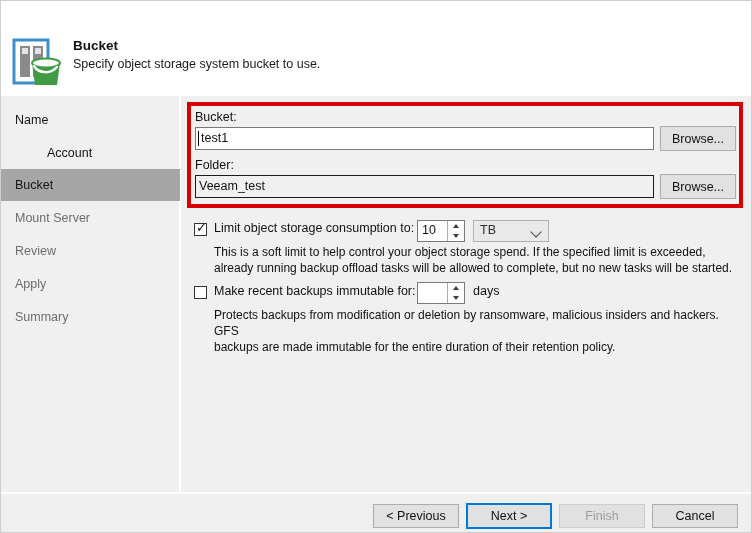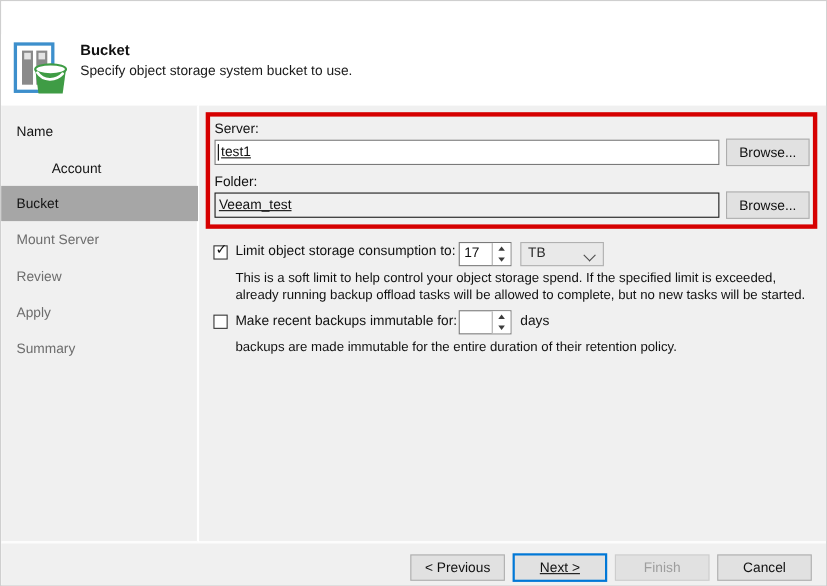--- a/index.html
+++ b/index.html
@@ -148,21 +148,20 @@
   .text-input {
     position: absolute;
     height: 23px;
     box-sizing: border-box;
     font-family: "Liberation Sans", sans-serif;
     font-size: 12.5px;
     color: #111111;
     padding: 0 3px;
     line-height: 21px;
     outline: none;
-    text-decoration: underline;
   }
   .text-input.editable {
     background: #ffffff;
     border: 1px solid #7a7a7a;
   }
   .text-input.readonly {
     background: #f0f0f0;
     border: 1px solid #1b1b1b;
   }
   .caret {
@@ -345,21 +344,21 @@
     <div class="nav-item future" style="top:172px;">
       <span class="nav-label">Apply</span>
     </div>
     <div class="nav-item future" style="top:205px;">
       <span class="nav-label">Summary</span>
     </div>
   </div>
 
   <div id="content">
 
-    <div class="field-label" style="left:14px; top:14px;">Server:</div>
+    <div class="field-label" style="left:14px; top:14px;">Bucket:</div>
     <div class="text-input editable" style="left:14px; top:31px; width:459px;">
       <span class="caret" style="left:2px; top:3px;"></span>
       <span style="margin-left:2px;">test1</span>
     </div>
     <div class="btn" style="left:479px; top:30px; width:76px; height:25px;">
       <span>Browse...</span>
     </div>
 
     <div class="field-label" style="left:14px; top:62px;">Folder:</div>
     <div class="text-input readonly" style="left:14px; top:79px; width:459px;">
@@ -370,21 +369,21 @@
     </div>
 
     <div id="highlight-box"></div>
 
     <div class="checkbox" style="left:13px; top:127px;">
       <span class="tick">✓</span>
     </div>
     <div class="row-label" style="left:33px; top:125px;">Limit object storage consumption to:</div>
 
     <div class="spinner" style="left:236px; top:124px; width:48px;">
-      <span class="sp-value">17</span>
+      <span class="sp-value">10</span>
       <span class="sp-buttons">
         <span class="sp-up">
             <span class="arrow-up"></span>
           </span>
         <span class="sp-down">
             <span class="arrow-down"></span>
           </span>
       </span>
     </div>
 
@@ -408,30 +407,31 @@
             <span class="arrow-up"></span>
           </span>
         <span class="sp-down">
             <span class="arrow-down"></span>
           </span>
       </span>
     </div>
     <div class="row-label" style="left:292px; top:188px;">days</div>
 
     <div class="desc" style="left:33px; top:211px; width:525px;">
+      <div>Protects backups from modification or deletion by ransomware, malicious insiders and hackers. GFS</div>
       <div>backups are made immutable for the entire duration of their retention policy.</div>
     </div>
 
   </div>
 
   <div id="buttonbar">
     <div class="btn" style="left: 372px; top: 10px; width: 86px; height: 24px;">
       <span>&lt; Previous</span>
     </div>
-    <div class="btn default" style="left: 465px; top: 9px; width: 86px; height: 26px; text-decoration: underline;">
+    <div class="btn default" style="left: 465px; top: 9px; width: 86px; height: 26px;">
       <span>Next &gt;</span>
     </div>
     <div class="btn disabled" style="left: 558px; top: 10px; width: 86px; height: 24px;">
       <span>Finish</span>
     </div>
     <div class="btn" style="left: 651px; top: 10px; width: 86px; height: 24px;">
       <span>Cancel</span>
     </div>
   </div>
 

